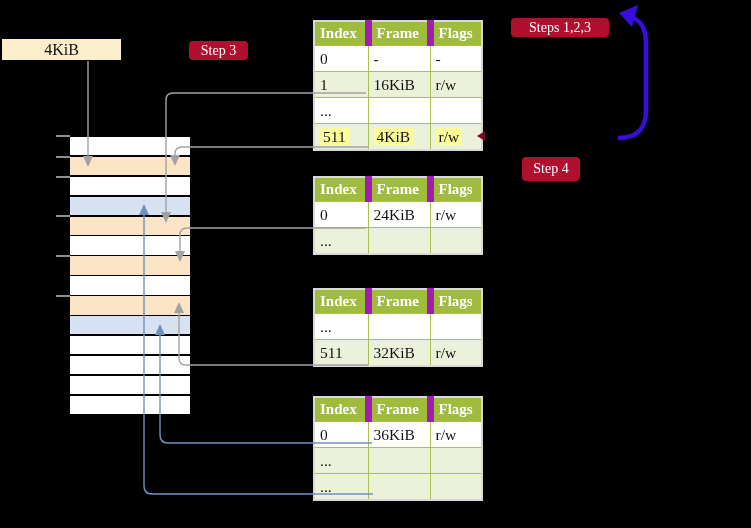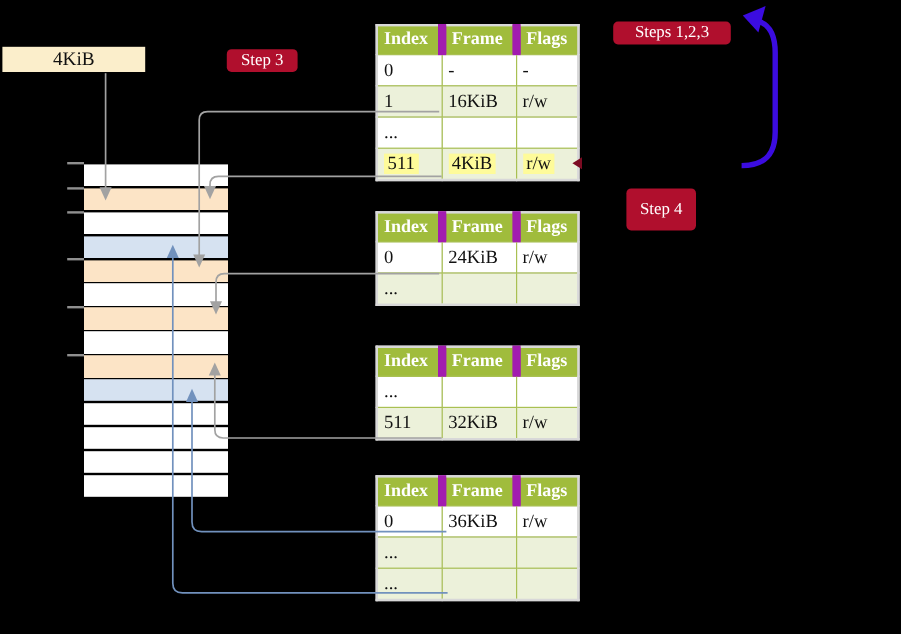--- a/index.html
+++ b/index.html
@@ -16,21 +16,21 @@
   
   .badge{
     position:absolute;color:#fff;font-size:14px;border-radius:4px;
     display:flex;align-items:center;justify-content:center;white-space:nowrap;
   }
   .badge.red{background:#b00f2d;}
   .badge.blue{background:#3c10e4;}
   .b-step0{left:189px;top:41px;width:59px;height:19px;}
   .b-steps123{left:511px;top:18px;width:98px;height:19px;}
   .b-steps1234{left:649px;top:16px;width:101px;height:21px;}
-  .b-step4{left:522px;top:157px;width:58px;height:35px;}
+  .b-step4{left:522px;top:157px;width:58px;height:24px;}
   
   .mem-col{
     position:absolute;left:70px;top:137px;width:120px;height:277px;
     display:flex;flex-direction:column;gap:1.5px;
   }
   .mem-row{flex:1;}
   .kind-white{background:#ffffff;}
   .kind-orange{background:#fce4c6;}
   .kind-blue{background:#d6e2f1;}
   .tick{position:absolute;left:56px;width:14px;height:2px;background:#8f8f8f;}

